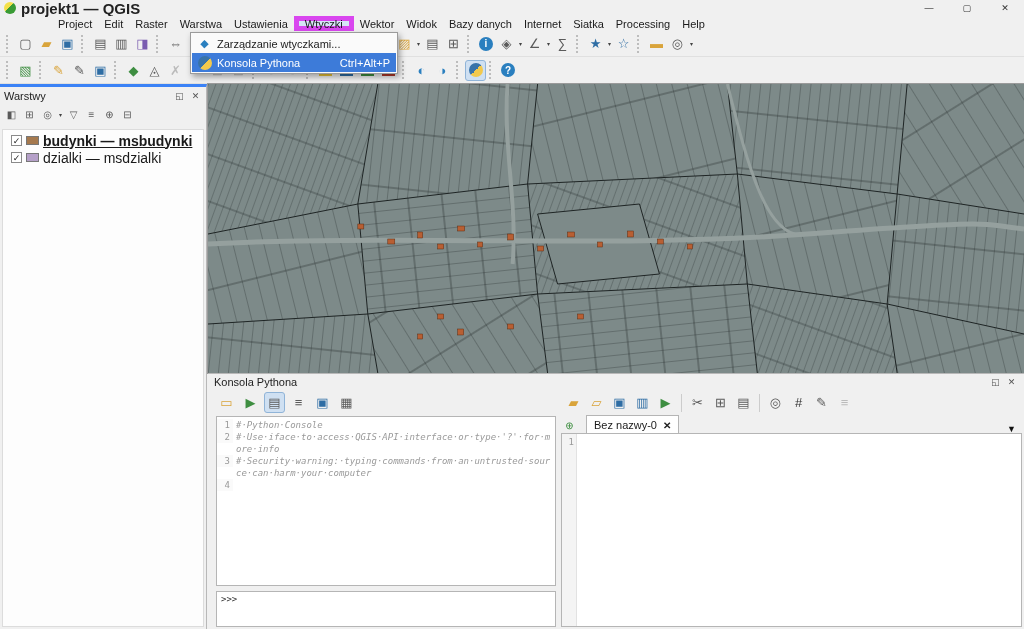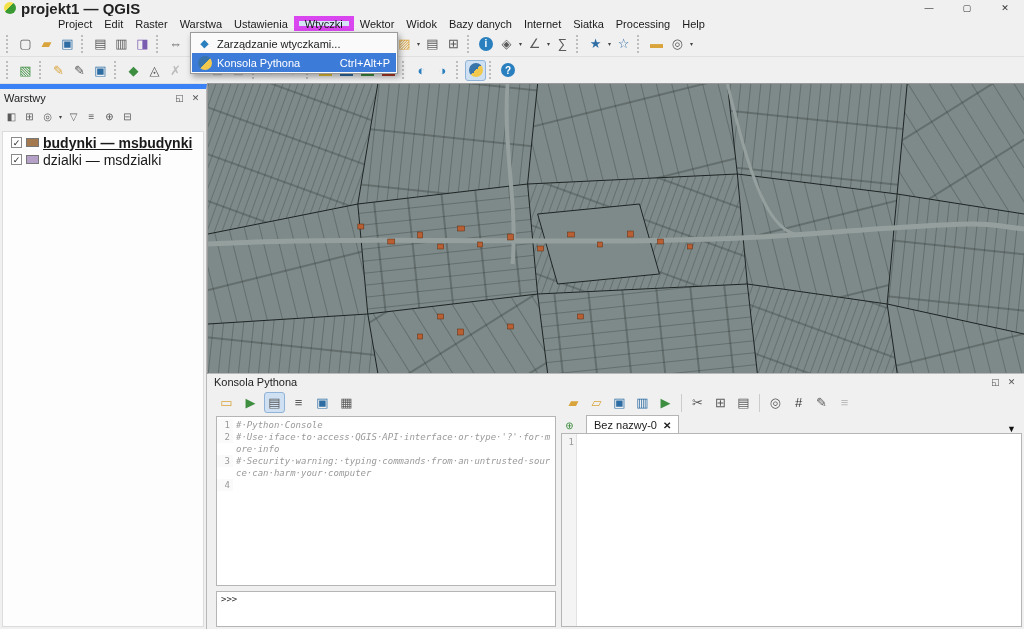--- a/index.html
+++ b/index.html
@@ -43,21 +43,21 @@
   .py-ic{width:14px;height:14px;border-radius:50%;
     background:linear-gradient(135deg,#3873a9 50%,#f2c94c 50%);flex:none;}
   .abc-ic{font-size:8px;font-weight:bold;letter-spacing:0;}
   .abc-y{color:#9a7b1e;border-bottom:2px solid #e7c23a;}
   .abc-b{color:#2e6da4;border-bottom:2px solid #2e6da4;}
   .abc-g{color:#3e8e41;border-bottom:2px solid #3e8e41;}
   .abc-r{color:#b0392b;border-bottom:2px solid #b0392b;}
 
   
   .layers-panel{position:absolute;left:0;top:84px;width:207px;bottom:0;background:#f0f0f0;
-    border-right:1px solid #b8b8b8;border-top:5px solid #3b82f6;}
+    border-right:1px solid #b8b8b8;border-top:3px solid #3b82f6;}
   .panel-header{height:17px;display:flex;align-items:center;padding:0 4px;}
   .panel-title{font-size:11px;color:#222;}
   .panel-header-icons{margin-left:auto;display:flex;gap:3px;}
   .phi{width:13px;height:13px;display:flex;align-items:center;justify-content:center;
     font-size:9px;color:#555;}
   .layers-toolbar{height:21px;display:flex;align-items:center;gap:1px;padding:0 3px;}
   .layer-tree{position:absolute;left:2px;right:2px;top:42px;bottom:2px;background:#fdfdfd;
     border:1px solid #dcdcdc;padding-top:2px;}
   .layer-row{height:17px;display:flex;align-items:center;gap:4px;padding-left:8px;}
   .chk{width:11px;height:11px;border:1px solid #8a8a8a;background:#fff;flex:none;

